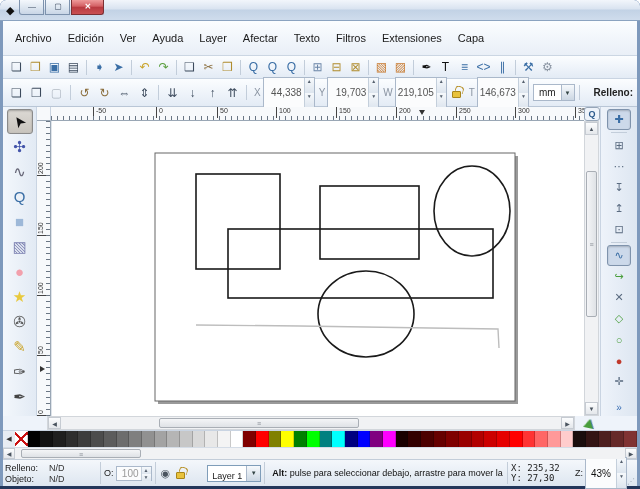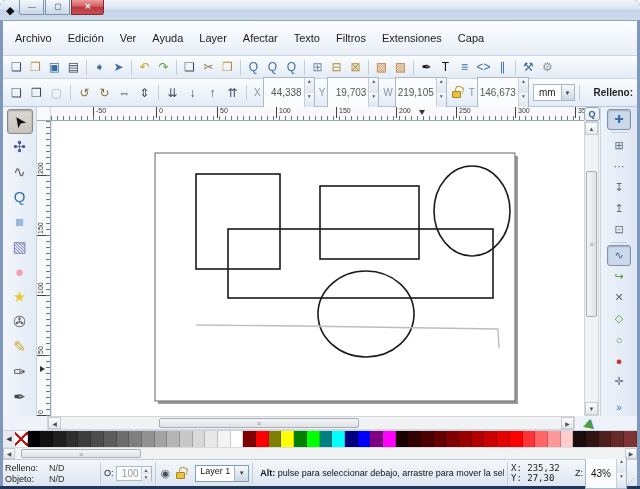--- a/index.html
+++ b/index.html
@@ -84,21 +84,21 @@
   .statusbar{ height:27px; background:linear-gradient(180deg,#f4f7fb,#dde6f0); border-top:1px solid #c3cdd9; display:flex; align-items:center; font-size:9px; color:#1a1a1a; padding:0 2px; }
   .sb-sep{ width:1px; align-self:stretch; background:#c3cdd9; margin:2px 3px; }
   .fillstroke{ display:flex; flex-direction:column; justify-content:center; gap:1px; width:92px; }
   .fs-row{ display:flex; }
   .fs-label{ width:44px; }
   .fs-val{ color:#333; }
   .sb-spin{ display:flex; align-items:center; gap:2px; }
   .sb-spin .spinbox{ height:15px; }
   .sb-spin .spin-val{ width:24px; color:#999; }
   .eye-icon{ font-size:11px; color:#4a545f; margin:0 2px; }
-  .layer-dd{ display:flex; align-items:flex-start; border:1px solid #7f9db9; background:#fff; height:17px; margin-left:6px; }
+  .layer-dd{ display:flex; align-items:flex-end; border:1px solid #7f9db9; background:#fff; height:17px; margin-left:18px; }
   .layer-name{ font-size:9px; padding:0 4px; white-space:nowrap; }
   .layer-btn{ width:14px; height:100%; font-size:6px; background:linear-gradient(180deg,#f6f9fc,#ccd7e3); border-left:1px solid #aab8ca; display:flex; align-items:center; justify-content:center; color:#344; }
   .sb-msg{ flex:1; overflow:hidden; white-space:nowrap; padding:0 4px; color:#111; }
   .sb-msg b{ font-weight:bold; }
   .coords{ font-family:"DejaVu Sans Mono", monospace; font-size:9px; display:flex; flex-direction:column; line-height:10px; width:64px; }
   .zoom-spin{ display:flex; align-items:center; gap:2px; }
   .zoom-spin .spin-val{ width:30px; color:#111; justify-content:center; }
   .resize-grip{ width:8px; align-self:flex-end; font-size:8px; color:#9aa5b1; }
 </style>
 </head>

